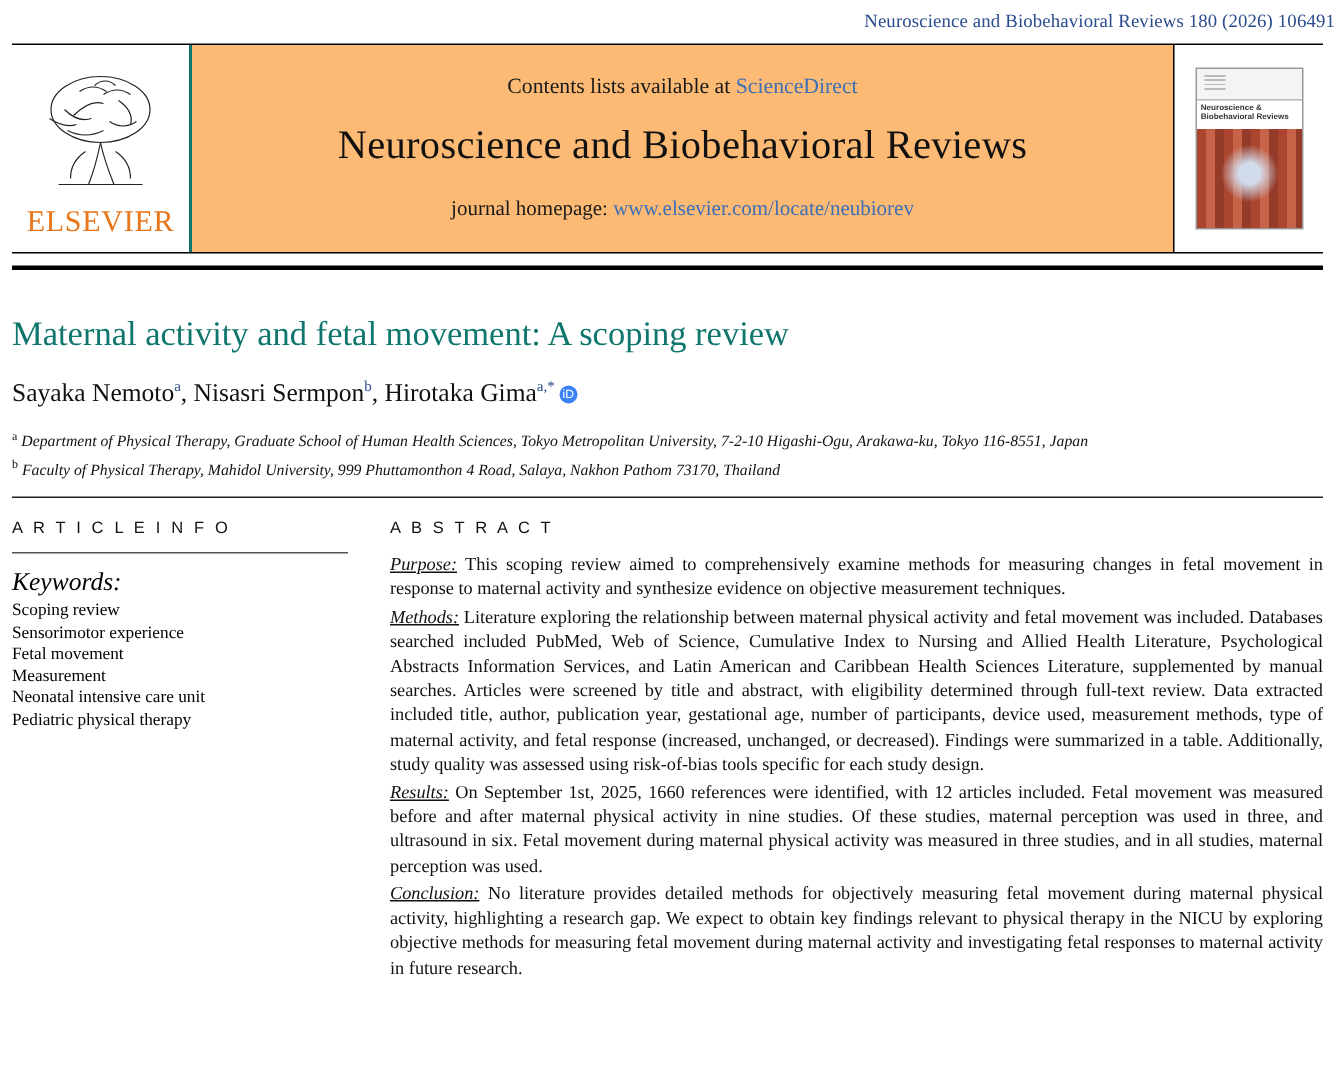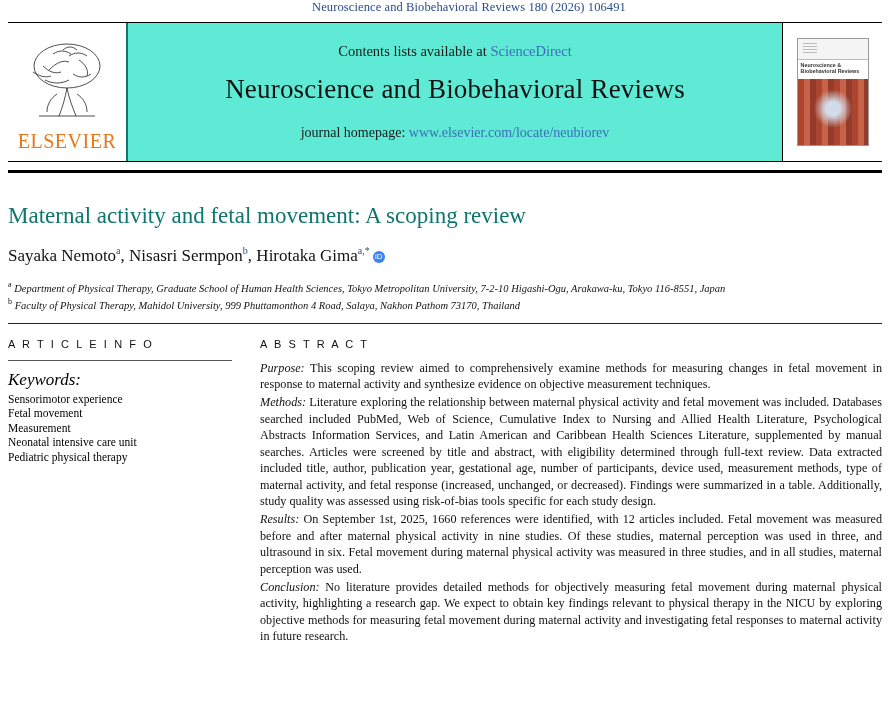--- a/index.html
+++ b/index.html
@@ -15,24 +15,25 @@
     overflow: hidden;
   }
   .page {
     position: relative;
     width: 890px;
     height: 720px;
   }
 
   
   .running-head {
-    text-align: center;
+    text-align: right;
     font-family: "Liberation Serif", serif;
     font-size: 12.5px;
     color: #2a4b8d;
+    padding-top: 7px;
     letter-spacing: 0.1px;
     margin-left: 48px;
   }
 
   
   .masthead {
     margin: 7px 8px 0 8px;
     border-top: 1px solid #000;
     border-bottom: 1px solid #000;
     height: 140px;
@@ -53,21 +54,21 @@
   .elsevier-word {
     font-family: "Liberation Serif", serif;
     font-size: 20px;
     letter-spacing: 0.5px;
     color: #E8761A;
     font-weight: 400;
     margin-top: 2px;
   }
   .mast-center {
     flex: 1;
-    background: #5eead4;
+    background: #fdba74;
     display: flex;
     flex-direction: column;
     align-items: center;
     justify-content: center;
     box-sizing: border-box;
     position: relative;
   }
   .contents-line {
     font-size: 14.5px;
     color: #1a1a1a;
@@ -236,20 +237,21 @@
     font-size: 12.2px;
     line-height: 16.4px;
     text-align: justify;
     color: #111;
   }
   .abstract-body p {
     margin: 0 0 2px 0;
   }
   .abstract-body em {
     font-style: italic;
+    text-decoration: underline;
   }
 </style>
 </head>
 <body>
 
 <div class="page">
 
   <div class="running-head">Neuroscience and Biobehavioral Reviews 180 (2026) 106491</div>
 
   <div class="masthead">
@@ -316,20 +318,21 @@
     </div>
 
     <div class="hr-thin"></div>
 
     <div class="cols">
 
       <div class="col-left">
         <div class="sec-head">A R T I C L E   I N F O</div>
         <div class="kw-rule"></div>
         <div class="kw-title">Keywords:</div>
+        <div class="kw-item">Scoping review</div>
         <div class="kw-item">Sensorimotor experience</div>
         <div class="kw-item">Fetal movement</div>
         <div class="kw-item">Measurement</div>
         <div class="kw-item">Neonatal intensive care unit</div>
         <div class="kw-item">Pediatric physical therapy</div>
       </div>
 
       <div class="col-right">
         <div class="sec-head">A B S T R A C T</div>
         <div class="abstract-body">

